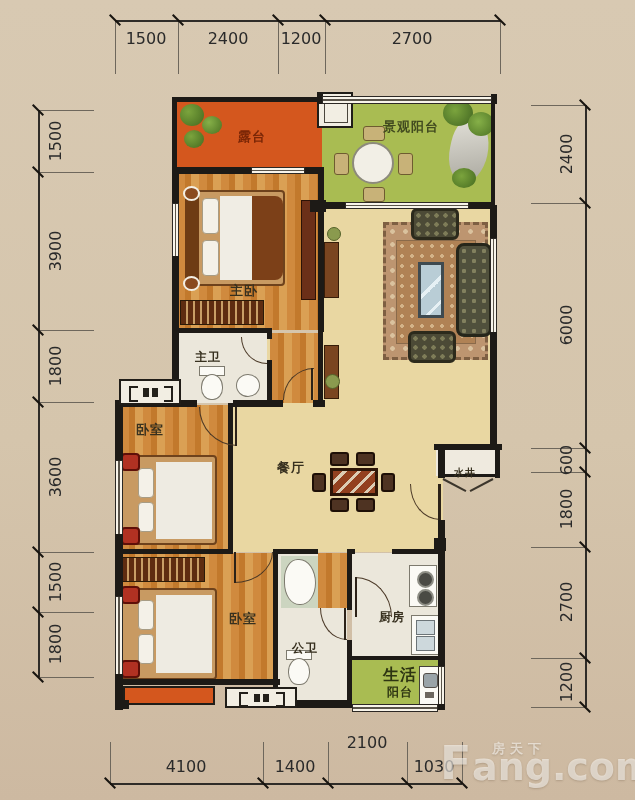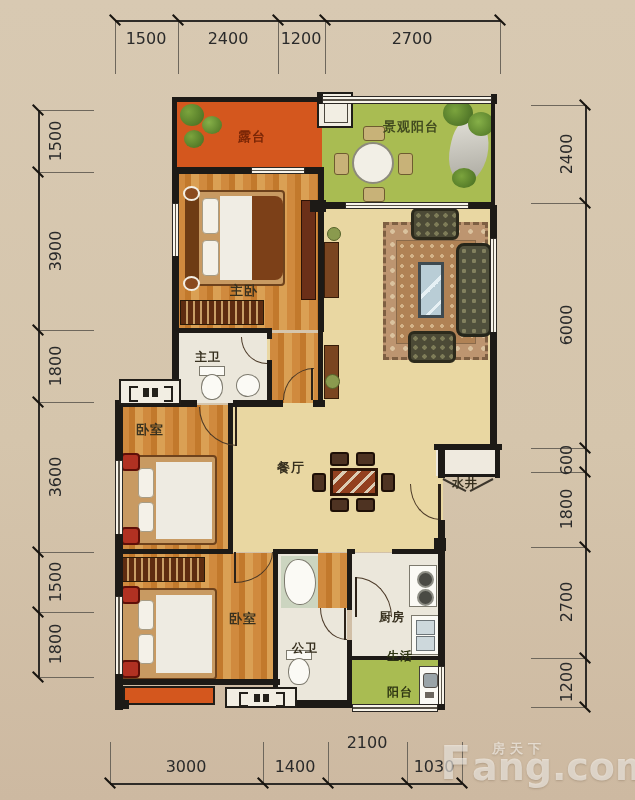--- a/index.html
+++ b/index.html
@@ -212,25 +212,25 @@
     <div class="abs" style="left:36px;top:5px;width:6px;height:8px;background:#23201a"></div>
     <div class="abs" style="left:49px;top:3px;width:7px;height:11px;border:2px solid #23201a;border-left:none"></div>
   </div>
 
   <b class="lbl" style="left:252px;top:137px;color:#7a2606">露台</b>
   <b class="lbl" style="left:411px;top:127px;color:#414a1f">景观阳台</b>
   <b class="lbl" style="left:244px;top:291px">主卧</b>
   <b class="lbl" style="left:208px;top:357px;font-size:12px">主卫</b>
   <b class="lbl" style="left:150px;top:430px">卧室</b>
   <b class="lbl" style="left:291px;top:468px">餐厅</b>
-  <b class="lbl" style="left:465px;top:483px;font-size:12px">水井</b>
+  <b class="lbl" style="left:465px;top:473px;font-size:10px">水井</b>
   <b class="lbl" style="left:243px;top:619px">卧室</b>
   <b class="lbl" style="left:305px;top:648px;font-size:12px">公卫</b>
   <b class="lbl" style="left:392px;top:617px;font-size:12px">厨房</b>
-  <b class="lbl" style="left:400px;top:656px;font-size:12px;color:#2e3512">生活</b>
+  <b class="lbl" style="left:400px;top:675px;font-size:16px;color:#2e3512">生活</b>
   <b class="lbl" style="left:400px;top:692px;font-size:12px;color:#2e3512">阳台</b>
 
   <div class="dline" style="left:115px;top:20px;width:386px;height:1.5px"></div>
   <div class="ext" style="left:115px;top:22px;width:1px;height:52px"></div>
   <div class="ext" style="left:178px;top:22px;width:1px;height:52px"></div>
   <div class="ext" style="left:278px;top:22px;width:1px;height:52px"></div>
   <div class="ext" style="left:325px;top:22px;width:1px;height:52px"></div>
   <div class="ext" style="left:500px;top:22px;width:1px;height:52px"></div>
   <div class="tick" style="left:115px;top:20px"></div>
   <div class="tick" style="left:178px;top:20px"></div>
@@ -290,21 +290,21 @@
   <div class="ext" style="left:110px;top:742px;width:1px;height:41px"></div>
   <div class="ext" style="left:263px;top:742px;width:1px;height:41px"></div>
   <div class="ext" style="left:328px;top:742px;width:1px;height:41px"></div>
   <div class="ext" style="left:407px;top:742px;width:1px;height:41px"></div>
   <div class="ext" style="left:462px;top:742px;width:1px;height:41px"></div>
   <div class="tick" style="left:110px;top:783px"></div>
   <div class="tick" style="left:263px;top:783px"></div>
   <div class="tick" style="left:328px;top:783px"></div>
   <div class="tick" style="left:407px;top:783px"></div>
   <div class="tick" style="left:462px;top:783px"></div>
-  <span class="dm" style="left:186px;top:766px">3000</span>
+  <span class="dm" style="left:186px;top:766px">4100</span>
   <span class="dm" style="left:295px;top:766px">1400</span>
   <span class="dm" style="left:367px;top:742px">2100</span>
   <span class="dm" style="left:434px;top:766px">1030</span>
 
   <span class="abs wm" style="left:440px;top:740px;font-size:46px;line-height:46px">F</span>
   <span class="abs wm" style="left:472px;top:748px;font-size:38px;line-height:38px">ang.com</span>
   <span class="abs wm" style="left:492px;top:740px;font-size:13px;letter-spacing:5px">房天下</span>
 
 </div>
 

